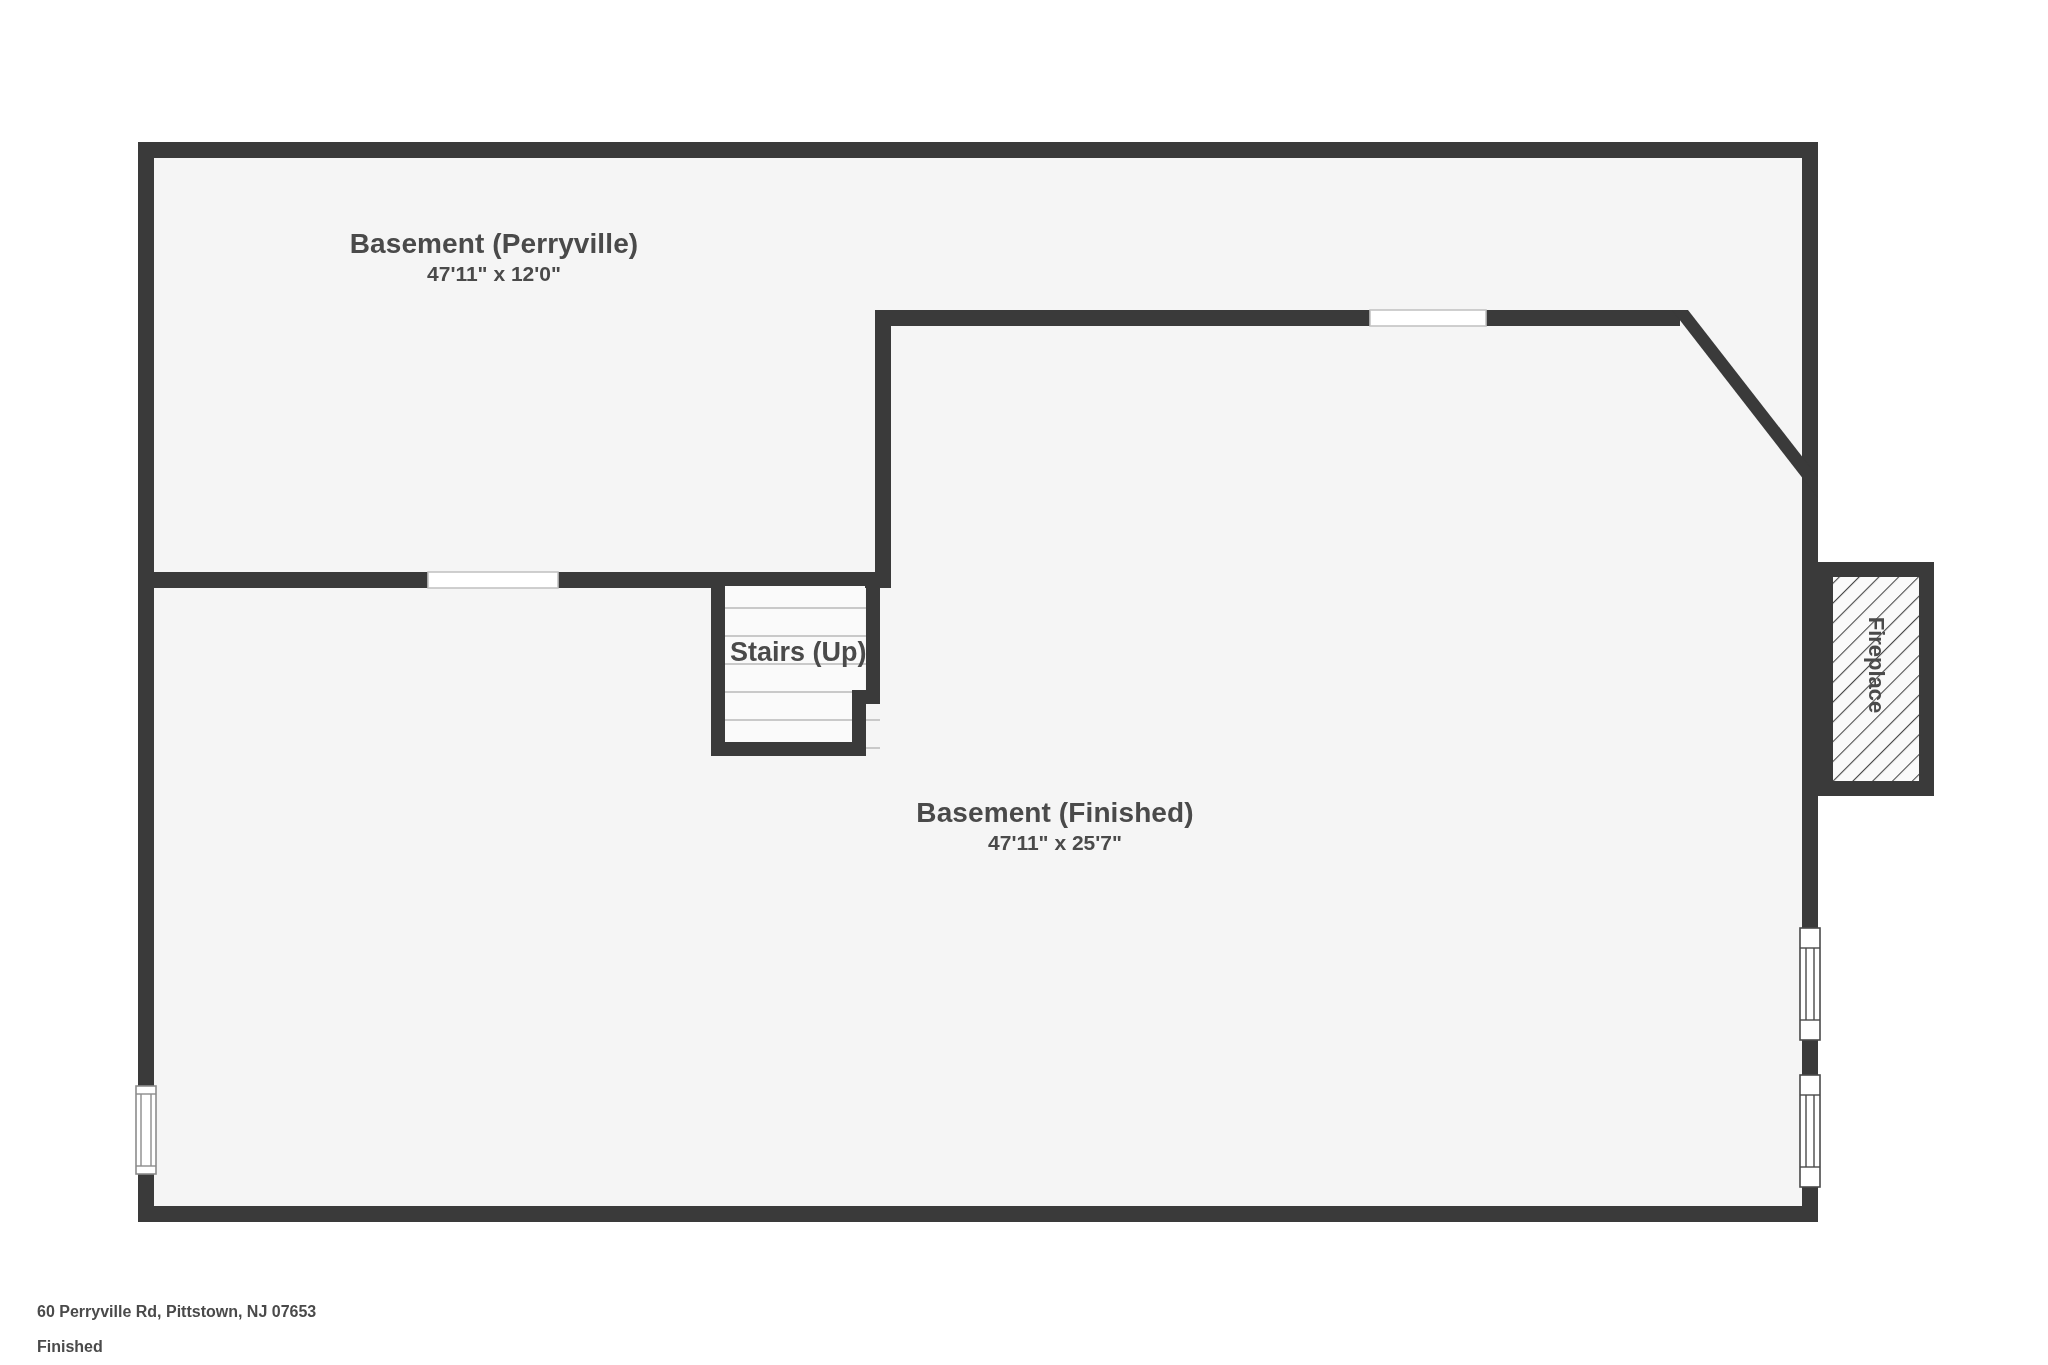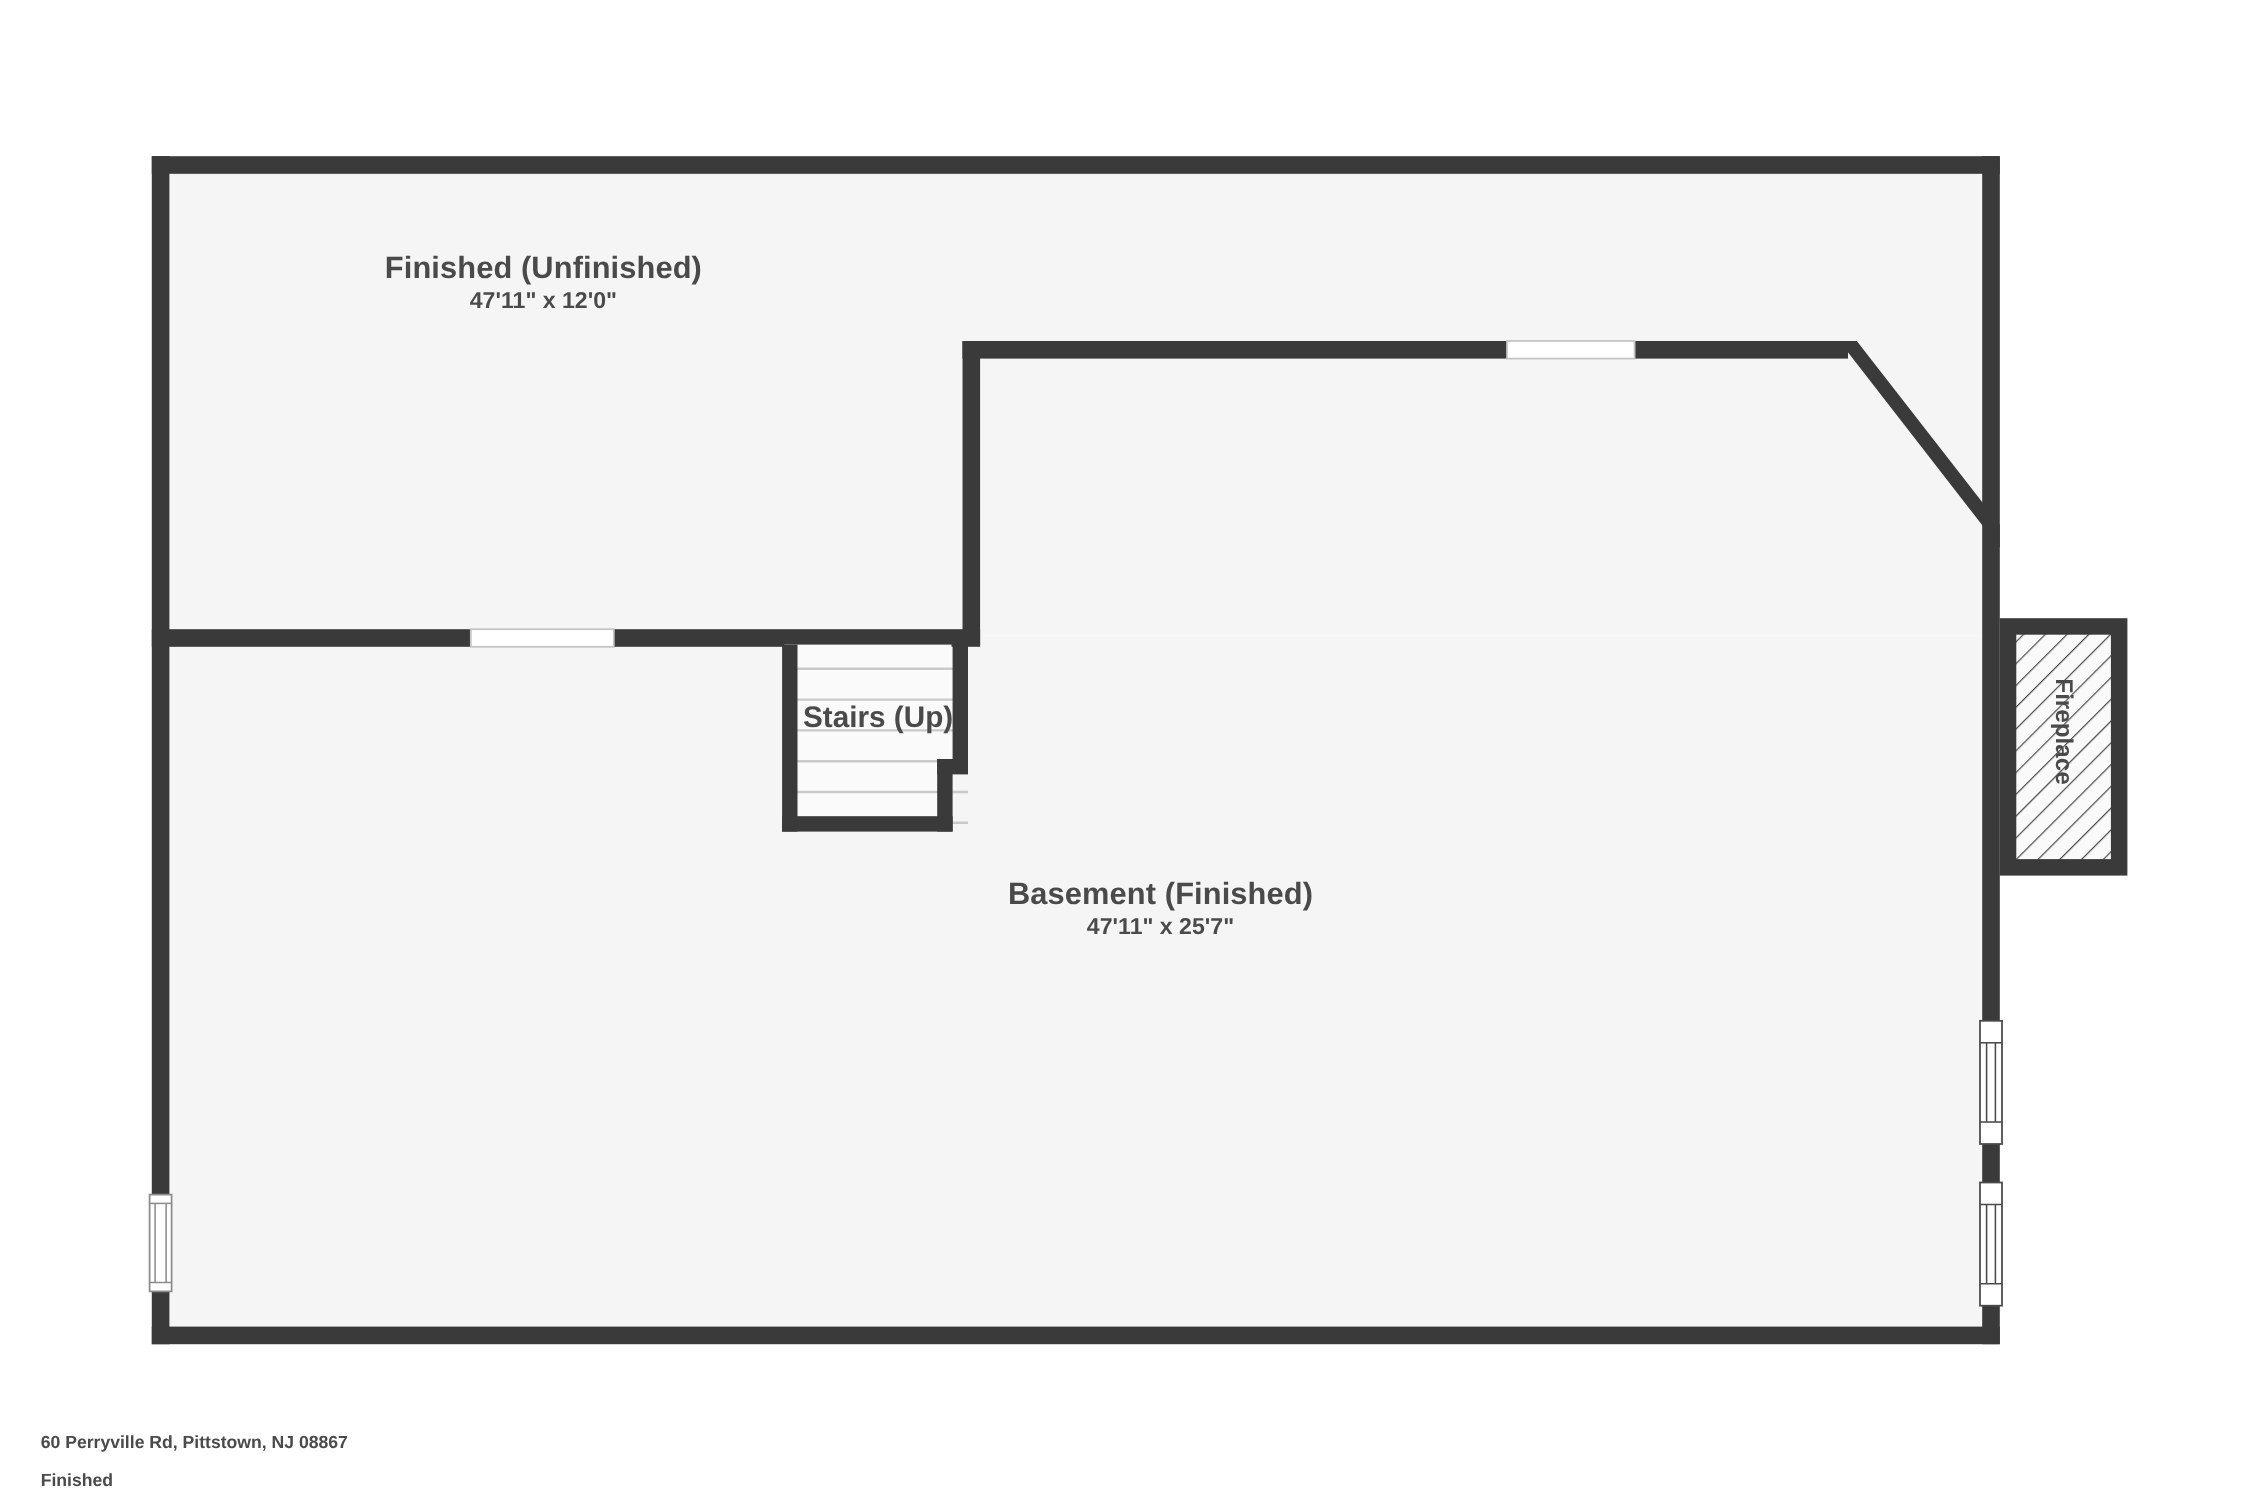--- a/index.html
+++ b/index.html
@@ -178,29 +178,29 @@
         <rect x="1800" y="1075" width="20" height="112" fill="#ffffff" stroke="#4a4a4a" stroke-width="1.6"></rect>
         <line x1="1800" y1="1095" x2="1820" y2="1095" stroke="#4a4a4a" stroke-width="1.4"></line>
         <line x1="1800" y1="1167" x2="1820" y2="1167" stroke="#4a4a4a" stroke-width="1.4"></line>
         <line x1="1806" y1="1095" x2="1806" y2="1167" stroke="#4a4a4a" stroke-width="1.4"></line>
         <line x1="1814" y1="1095" x2="1814" y2="1167" stroke="#4a4a4a" stroke-width="1.4"></line>
       </g>
     </g>
   </svg>
 
   <div class="room-label-group" style="left:244px; top:228px; width:500px;">
-    <div class="room-name">Finished (Unfinished)</div>
+    <div class="room-name">Basement (Perryville)</div>
     <div class="room-dims">47'11" x 12'0"</div>
   </div>
 
   <div class="room-label-group" style="left:805px; top:797px; width:500px;">
     <div class="room-name">Basement (Finished)</div>
     <div class="room-dims">47'11" x 25'7"</div>
   </div>
 
   <div class="stairs-label" style="left:730px; top:637px;">Stairs (Up)</div>
 
   <div class="fireplace-label" style="left:1824px; top:652px; width:104px; text-align:center; transform: rotate(90deg);">Fireplace</div>
 
-  <div class="footer-address">60 Perryville Rd, Pittstown, NJ 08867</div>
+  <div class="footer-address">60 Perryville Rd, Pittstown, NJ 07653</div>
   <div class="footer-floor">Finished</div>
 
 </div>
 
 </body></html>

